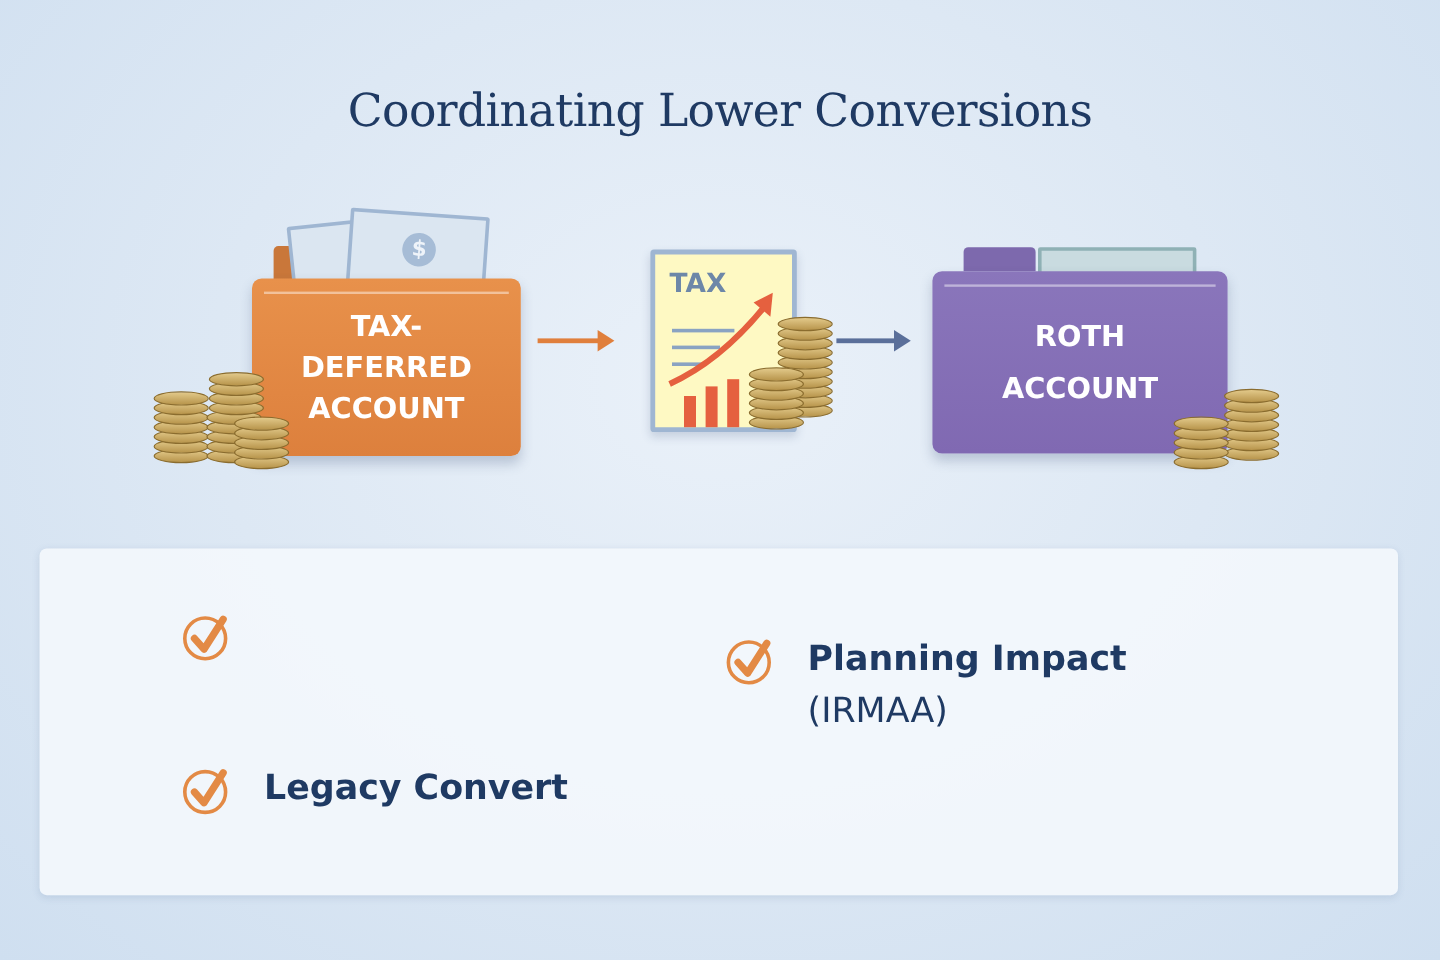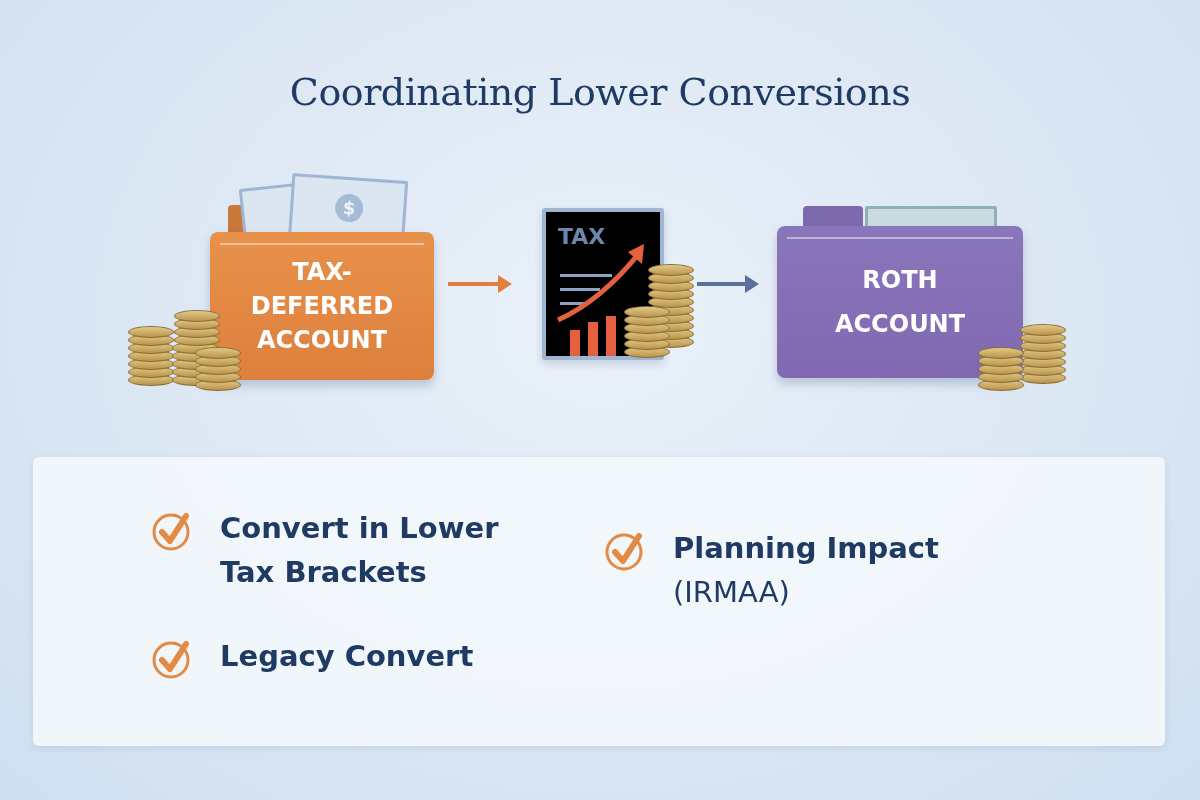--- a/index.html
+++ b/index.html
@@ -40,21 +40,21 @@
       border: 1px solid #8a6c2e;
     }
     .arrow { position: absolute; height: 4px; }
     .arrow::after {
       content: ""; position: absolute; right: -12px; top: -7px;
       border-left: 14px solid currentColor; border-top: 9px solid transparent; border-bottom: 9px solid transparent;
     }
     
     .taxdoc {
       position: absolute; left: 542px; top: 208px; width: 114px; height: 144px;
-      background: #000000; border: 4px solid #9fb6d2; border-radius: 3px;
+      background: #fef9c3; border: 4px solid #9fb6d2; border-radius: 3px;
       box-shadow: 0 4px 8px rgba(60,80,120,0.2);
     }
     .taxdoc .label {
       position: absolute; left: 12px; top: 12px; font-size: 22px; font-weight: bold; color: #6d87a8;
     }
     .taxdoc .line { position: absolute; left: 14px; height: 3px; background: #8aa3c2; }
     .taxdoc .bar { position: absolute; bottom: 0; width: 10px; background: #e5603f; }
     
     .panel {
       position: absolute; left: 33px; top: 457px; width: 1132px; height: 289px;
@@ -187,24 +187,20 @@
     <div class="coin" style="left:0; top:10px"></div>
     <div class="coin" style="left:0; top:2px"></div>
 </div>
 
 <div class="panel">
   <div class="item" style="left:117px; top:49px;">
     <svg class="check" viewBox="0 0 44 44">
       <circle cx="21" cy="24" r="17" stroke="#e38a45" stroke-width="3" fill="none"></circle>
       <path d="M12 24 L20 33 L36 8" stroke="#e38a45" stroke-width="6" stroke-linecap="round" stroke-linejoin="round" fill="none"></path>
     </svg>
-    <div class="item-text">
-      <span class="l1">Convert in Lower</span>
-      <span class="l2 bold">Tax Brackets</span>
-    </div>
   </div>
   <div class="item" style="left:117px; top:177px;">
     <svg class="check" viewBox="0 0 44 44">
       <circle cx="21" cy="24" r="17" stroke="#e38a45" stroke-width="3" fill="none"></circle>
       <path d="M12 24 L20 33 L36 8" stroke="#e38a45" stroke-width="6" stroke-linecap="round" stroke-linejoin="round" fill="none"></path>
     </svg>
     <div class="item-text">
       <span class="l1">Legacy Convert</span>
     </div>
   </div>

